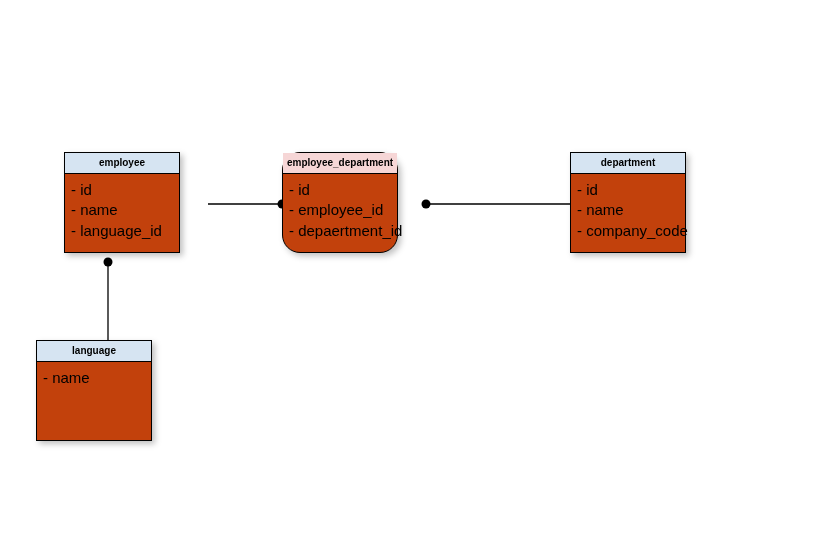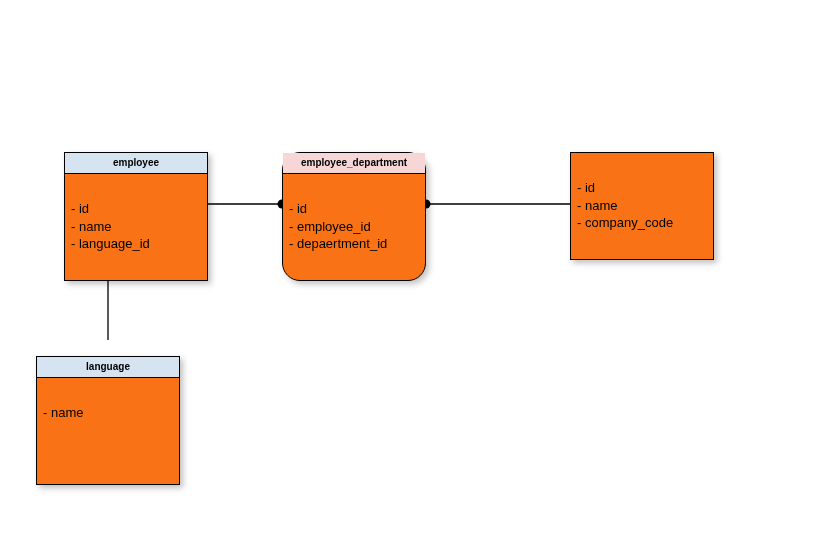--- a/index.html
+++ b/index.html
@@ -1,22 +1,22 @@
 <!DOCTYPE html>
 <html><head>
 <meta charset="utf-8">
 <style>
   html,body{margin:0;padding:0;width:840px;height:540px;background:#fff;font-family:Arial,Helvetica,sans-serif;}
   .canvas{position:relative;width:840px;height:540px;}
-  .entity{position:absolute;width:144px;border:1px solid #000;background:#f97316;
+  .entity{position:absolute;width:116px;border:1px solid #000;background:#c2410c;
           box-shadow:3px 3px 6px rgba(0,0,0,0.25);box-sizing:border-box;}
   .entity .head{border-bottom:1px solid #000;text-align:center;font-size:10px;font-weight:bold;
                 padding:4px 2px;line-height:1.2;}
-  .entity .body{font-size:13px;padding:6px 6px 8px 6px;min-height:72px;line-height:1.35;
-                white-space:pre;margin-top:20px;}
+  .entity .body{font-size:15px;padding:6px 6px 0 6px;min-height:72px;line-height:1.35;
+                white-space:pre;}
   .head-blue{background:#d6e4f2;}
   .head-pink{background:#f6d6d6;}
   svg.wires{position:absolute;left:0;top:0;width:840px;height:540px;pointer-events:none;}
 </style>
 </head>
 <body>
 
 <div class="canvas">
 
   <svg class="wires">
@@ -39,23 +39,24 @@
   </div>
 
   <div class="entity" style="left:282px;top:152px;border-radius:18px;">
     <div class="head head-pink">employee_department</div>
     <div class="body">- id
 - employee_id
 - depaertment_id</div>
   </div>
 
   <div class="entity" style="left:570px;top:152px;">
+    <div class="head head-blue">department</div>
     <div class="body">- id
 - name
 - company_code</div>
   </div>
 
-  <div class="entity" style="left:36px;top:356px;">
+  <div class="entity" style="left:36px;top:340px;">
     <div class="head head-blue">language</div>
     <div class="body">- name</div>
   </div>
 
 </div>
 
 </body></html>

